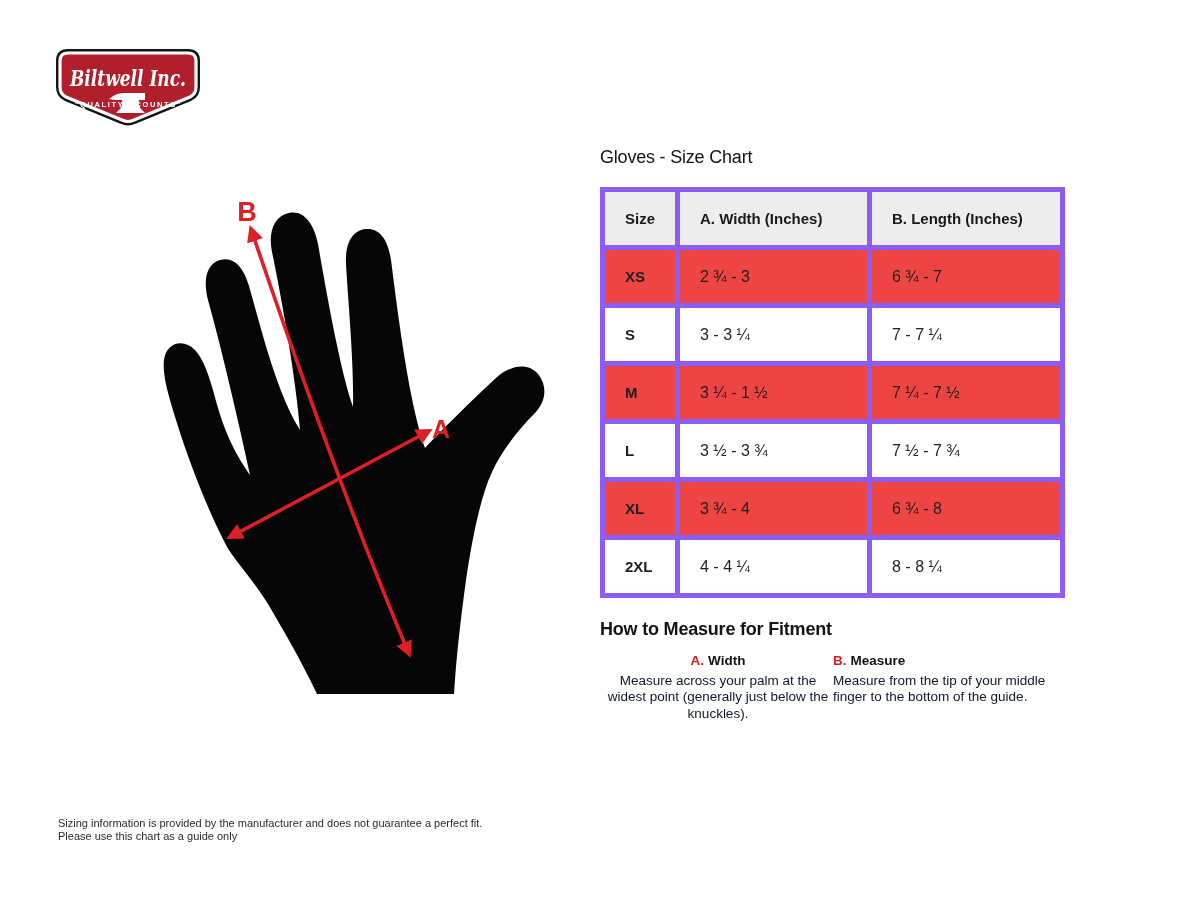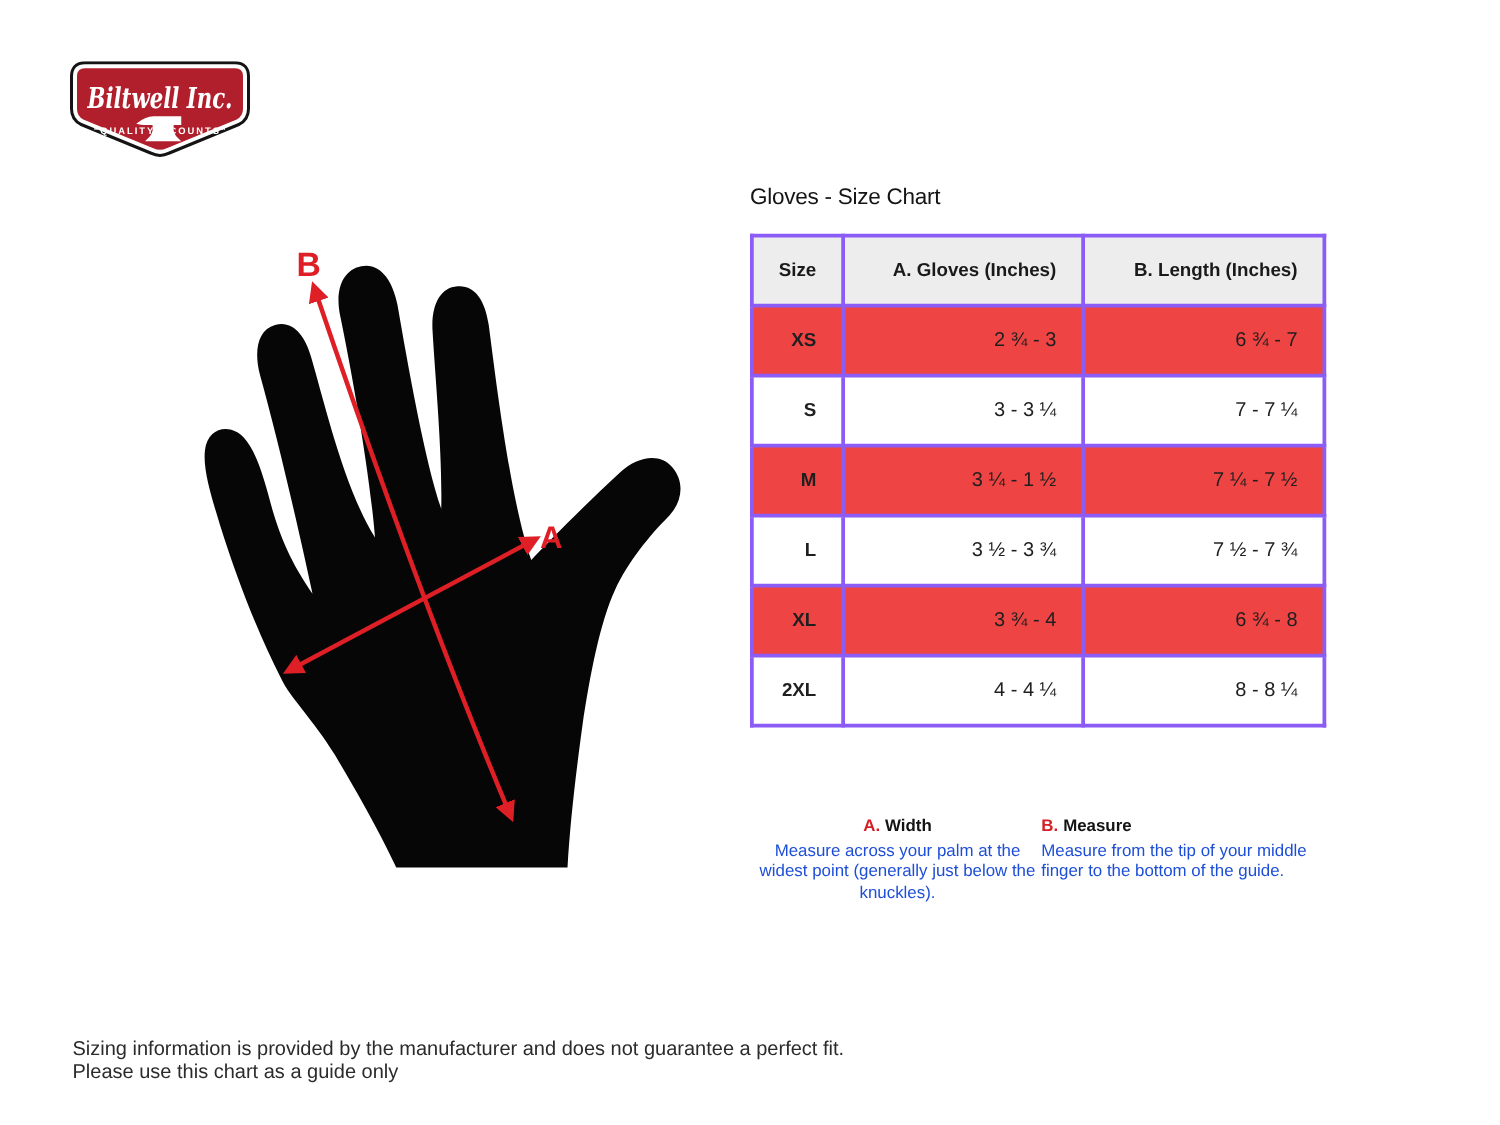--- a/index.html
+++ b/index.html
@@ -19,43 +19,43 @@
   
   .chart-title{
     position:absolute;left:600px;top:147px;margin:0;
     font-size:18px;font-weight:normal;color:#141414;letter-spacing:-0.2px;
   }
   table.size-table{
     position:absolute;left:600px;top:187px;border-collapse:collapse;
     table-layout:fixed;
   }
   .size-table th,.size-table td{
-    border:3px solid #8b5cf6;text-align:right;vertical-align:middle;
+    border:5px solid #8b5cf6;text-align:left;vertical-align:middle;
     height:53px;padding:0 20px;
   }
   .size-table th{font-size:15px;font-weight:bold;background:#ededed;color:#1a1a1a;}
   .size-table td{font-size:16px;color:#1f1f1f;}
   .size-table td.size-cell{font-size:15px;font-weight:bold;}
   .size-table tr.gray td{background:#ef4444;}
   .size-table tr.white td{background:#ffffff;}
 
   
   .measure-title{
     position:absolute;left:600px;top:619px;margin:0;
     font-size:18px;font-weight:bold;color:#141414;letter-spacing:-0.2px;
   }
   .measure-col{position:absolute;top:653px;width:232px;}
   .measure-col.col-a{left:602px;text-align:center;}
   .measure-col.col-b{left:833px;}
   .m-head{font-size:13.5px;font-weight:bold;color:#141414;}
   .m-head .letter{color:#d41f26;margin-right:4px;}
-  .m-text{font-size:13.5px;color:#1d4ed8;line-height:1.22;margin-top:5px;}
+  .m-text{font-size:13.5px;color:#0f172a;line-height:1.22;margin-top:5px;}
 
   
-  .footer{position:absolute;left:58px;top:817px;font-size:16px;color:#2b2b2b;line-height:1.15;margin-top:14px;}
+  .footer{position:absolute;left:58px;top:817px;font-size:11px;color:#2b2b2b;line-height:1.15;}
 </style>
 </head>
 <body>
 
 <div class="page">
 
   <svg class="logo" viewBox="0 0 144 78">
     <path d="M 12 4 H 132 Q 140 4 140 12 V 38 Q 140 45 134 48 L 78 71 Q 72 74 66 71 L 10 48 Q 4 45 4 38 V 12 Q 4 4 12 4 Z" fill="none" stroke="#141414" stroke-width="8" stroke-linejoin="round"></path>
     <path d="M 12 4 H 132 Q 140 4 140 12 V 38 Q 140 45 134 48 L 78 71 Q 72 74 66 71 L 10 48 Q 4 45 4 38 V 12 Q 4 4 12 4 Z" fill="#b01f2b" stroke="#ffffff" stroke-width="3.2" stroke-linejoin="round"></path>
     <text x="72" y="37" text-anchor="middle" textLength="116" lengthAdjust="spacingAndGlyphs" font-family="DejaVu Serif, serif" font-style="italic" font-weight="bold" font-size="23" fill="#ffffff">Biltwell Inc.</text>
@@ -107,21 +107,21 @@
 
   <table class="size-table">
     <colgroup>
         <col style="width:64px">
         <col style="width:192px">
         <col style="width:193px">
       </colgroup>
     <thead>
       <tr>
         <th>Size</th>
-        <th>A. Gloves (Inches)</th>
+        <th>A. Width (Inches)</th>
         <th>B. Length (Inches)</th>
       </tr>
     </thead>
     <tbody>
       <tr class="gray">
         <td class="size-cell">XS</td>
         <td>2 ¾ - 3</td>
         <td>6 ¾ - 7</td>
       </tr>
       <tr class="white">
@@ -145,20 +145,21 @@
         <td>6 ¾ - 8</td>
       </tr>
       <tr class="white">
         <td class="size-cell">2XL</td>
         <td>4 - 4 ¼</td>
         <td>8 - 8 ¼</td>
       </tr>
     </tbody>
   </table>
 
+  <h2 class="measure-title">How to Measure for Fitment</h2>
 
   <div class="measure-col col-a">
     <div class="m-head">
       <span class="letter">A.</span><span>Width</span>
     </div>
     <div class="m-text">Measure across your palm at the widest point (generally just below the knuckles).</div>
   </div>
 
   <div class="measure-col col-b">
     <div class="m-head">

